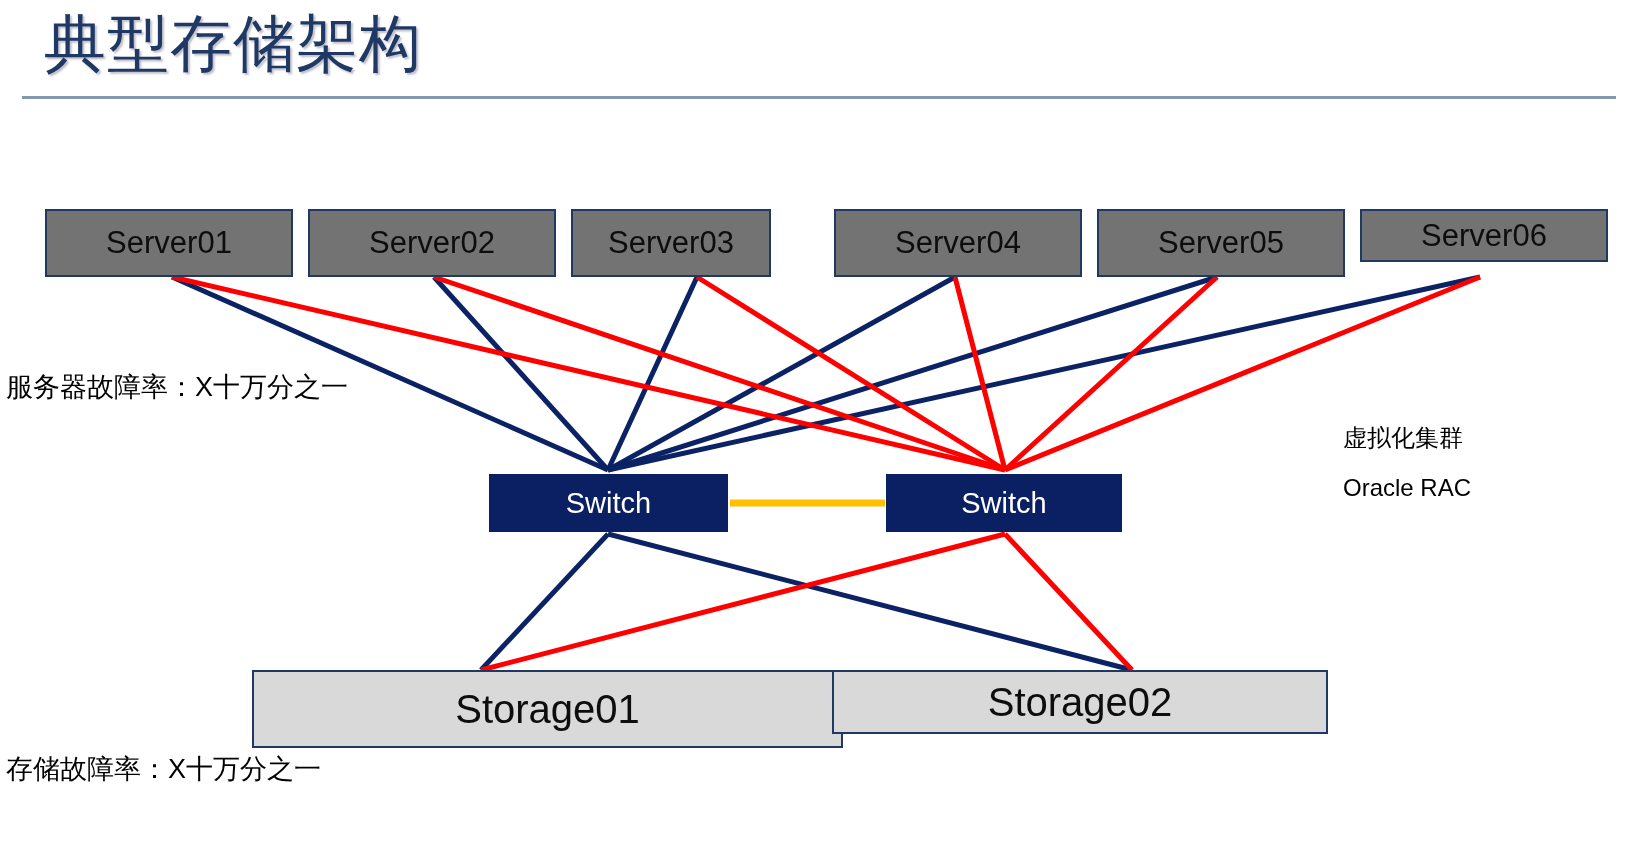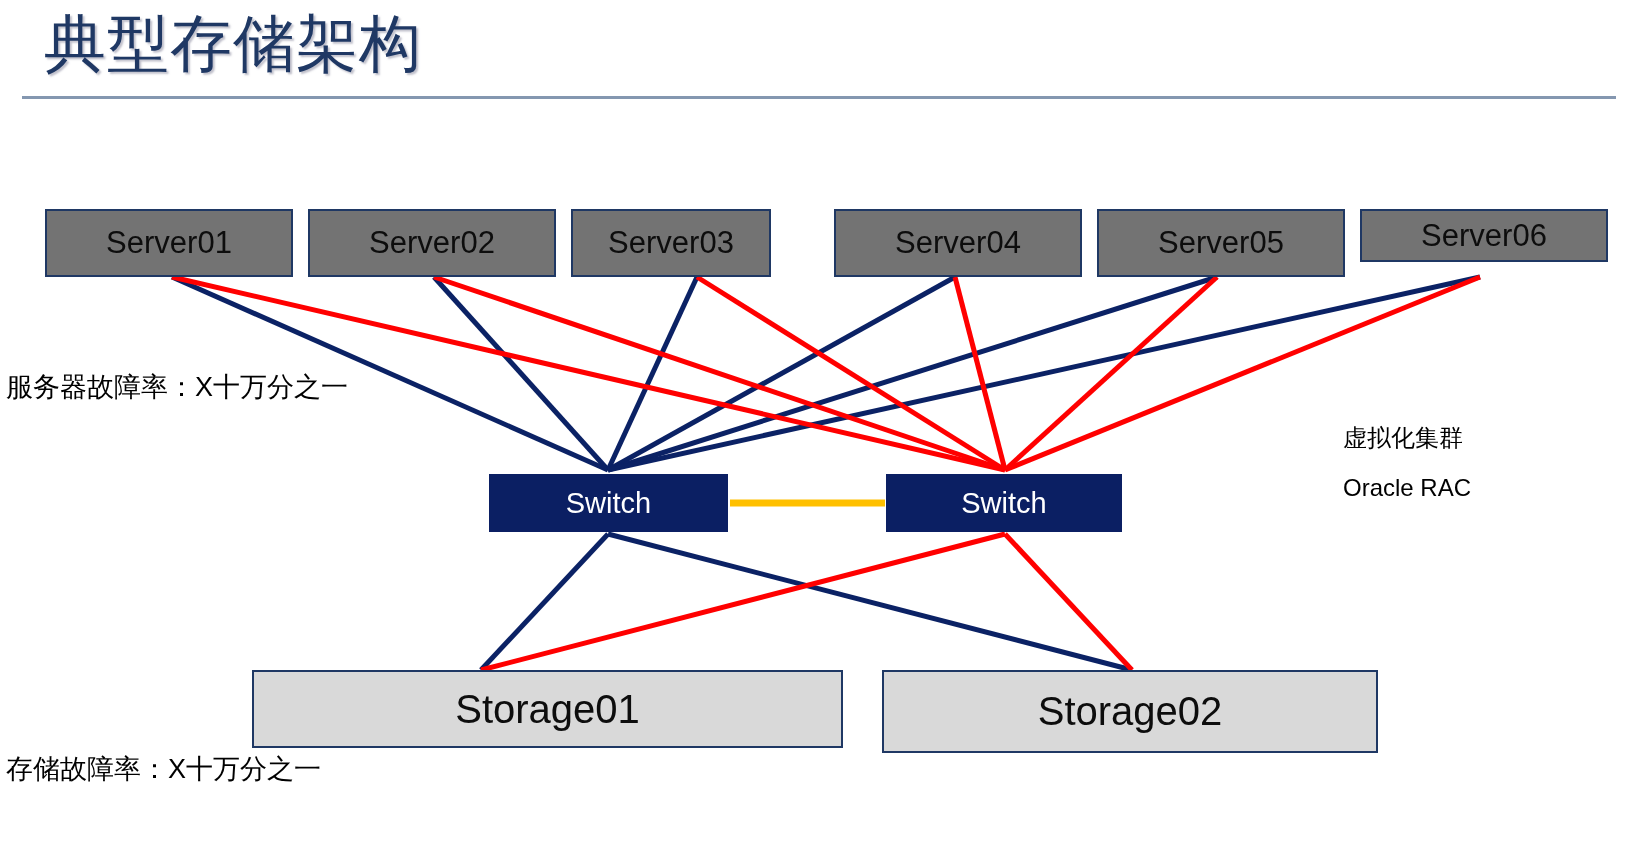--- a/index.html
+++ b/index.html
@@ -144,21 +144,21 @@
       </div>
       <div class="node switch-node" style="left: 489px; top: 474px; width: 239px; height: 58px;">
         <span>Switch</span>
       </div>
       <div class="node switch-node" style="left: 886px; top: 474px; width: 236px; height: 58px;">
         <span>Switch</span>
       </div>
       <div class="node storage-node" style="left: 236px; top: 670px; width: 591px; height: 78px; margin-left: 16px;">
         <span>Storage01</span>
       </div>
-      <div class="node storage-node" style="left: 882px; top: 670px; width: 496px; height: 83px;">
+      <div class="node storage-node" style="left: 832px; top: 670px; width: 496px; height: 64px;">
         <span>Storage02</span>
       </div>
     </div>
 
   <div class="annot" style="left:6px; top:370px;">服务器故障率：X十万分之一</div>
 
   <div class="annot" style="left:6px; top:752px;">存储故障率：X十万分之一</div>
 
   <div class="annot-right" style="left:1343px; top:413px;">
     <div>虚拟化集群</div>

